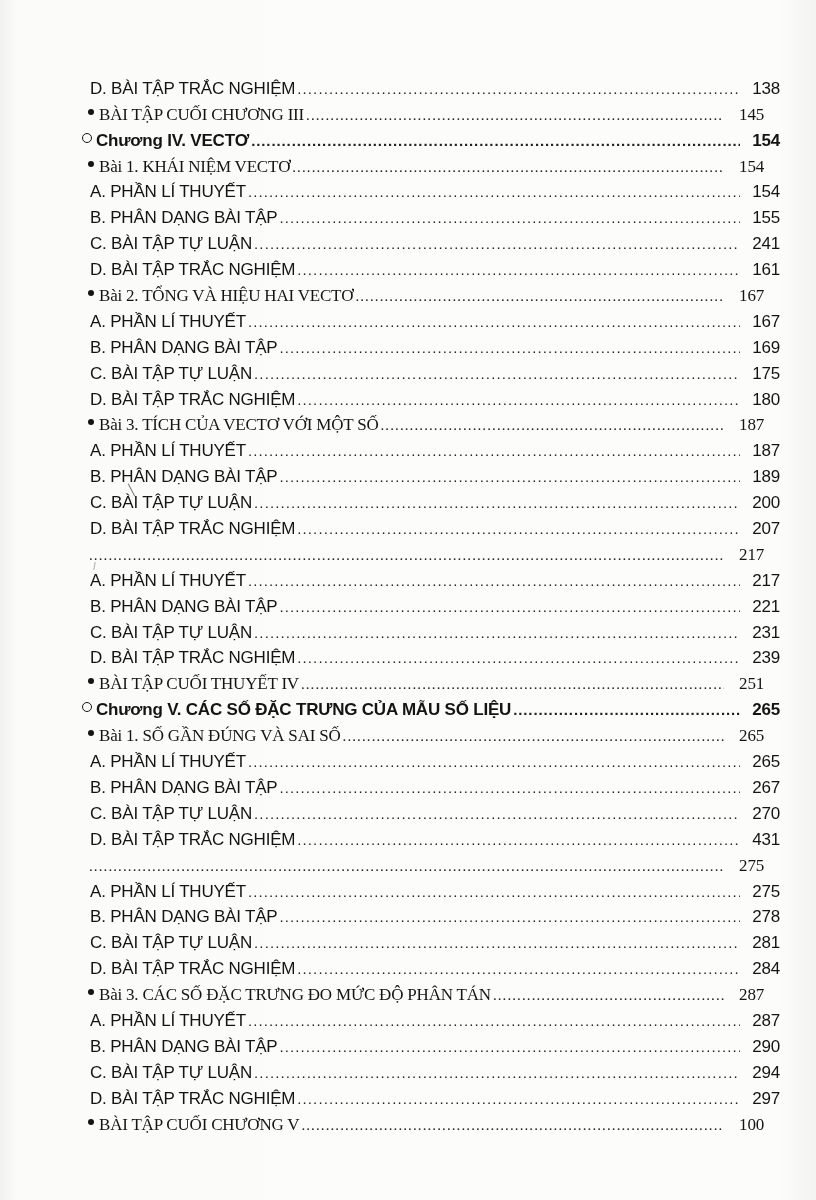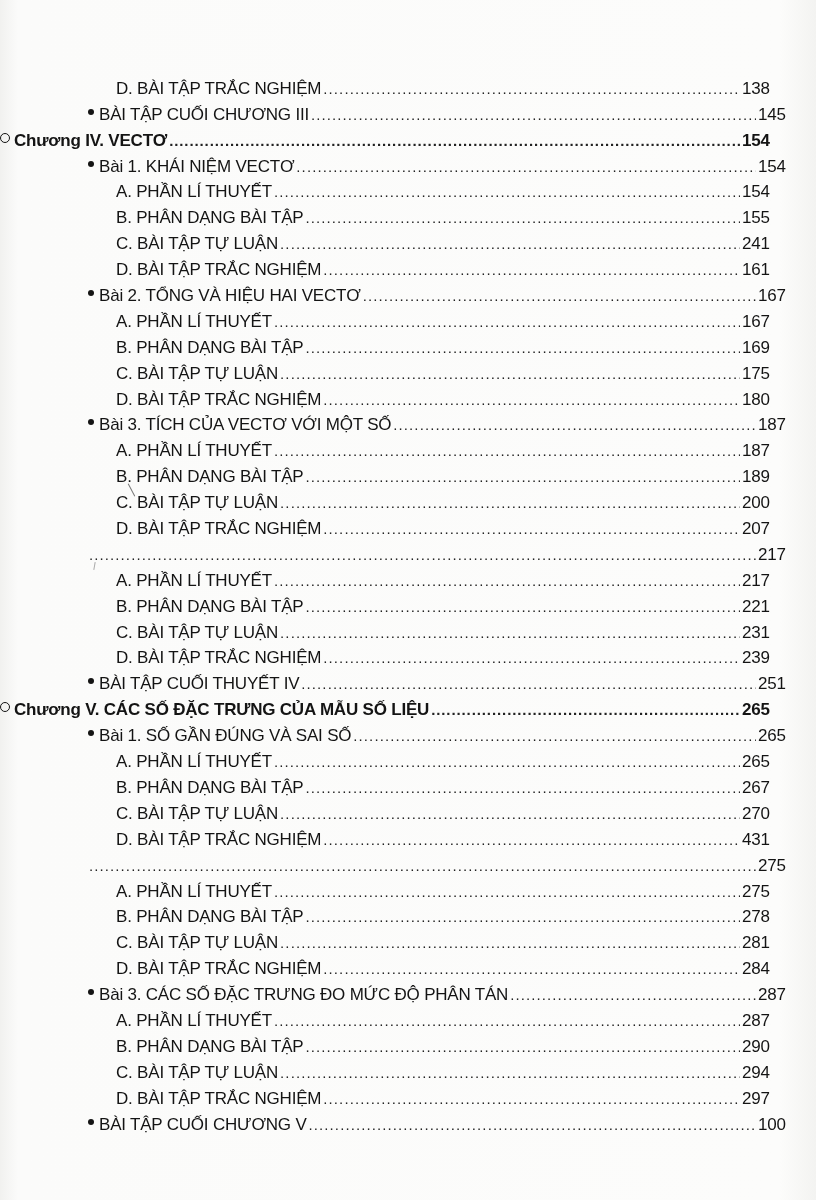--- a/index.html
+++ b/index.html
@@ -40,27 +40,27 @@
     overflow: hidden;
     white-space: nowrap;
     margin: 0 2px 0 1px;
     color: #222;
     letter-spacing: 1.1px;
     font-size: 15px;
   }
   .row .page-num {
     white-space: nowrap;
     width: 38px;
-    text-align: left;
+    text-align: right;
   }
   .row.chapter { font-weight: bold; }
   .row.chapter .leader { font-weight: bold; letter-spacing: 0.9px; }
-  .row.chapter { padding-right: 36px; }
-  .row.lesson { padding-left: 88px; padding-right: 20px; }
-  .row.item { padding-left: 116px; padding-right: 36px; }
+  .row.chapter { padding-left: 82px; padding-right: 36px; }
+  .row.lesson { padding-left: 88px; padding-right: 52px; font-family: Liberation Serif, serif; }
+  .row.item { padding-left: 90px; padding-right: 36px; }
   .marker {
     display: inline-block;
     margin-right: 4px;
   }
   .marker.circle {
     width: 10px; height: 10px;
     border: 1.4px solid #141414; border-radius: 50%;
     box-sizing: border-box;
     margin-right: 4px;
     position: relative; top: -3px;

